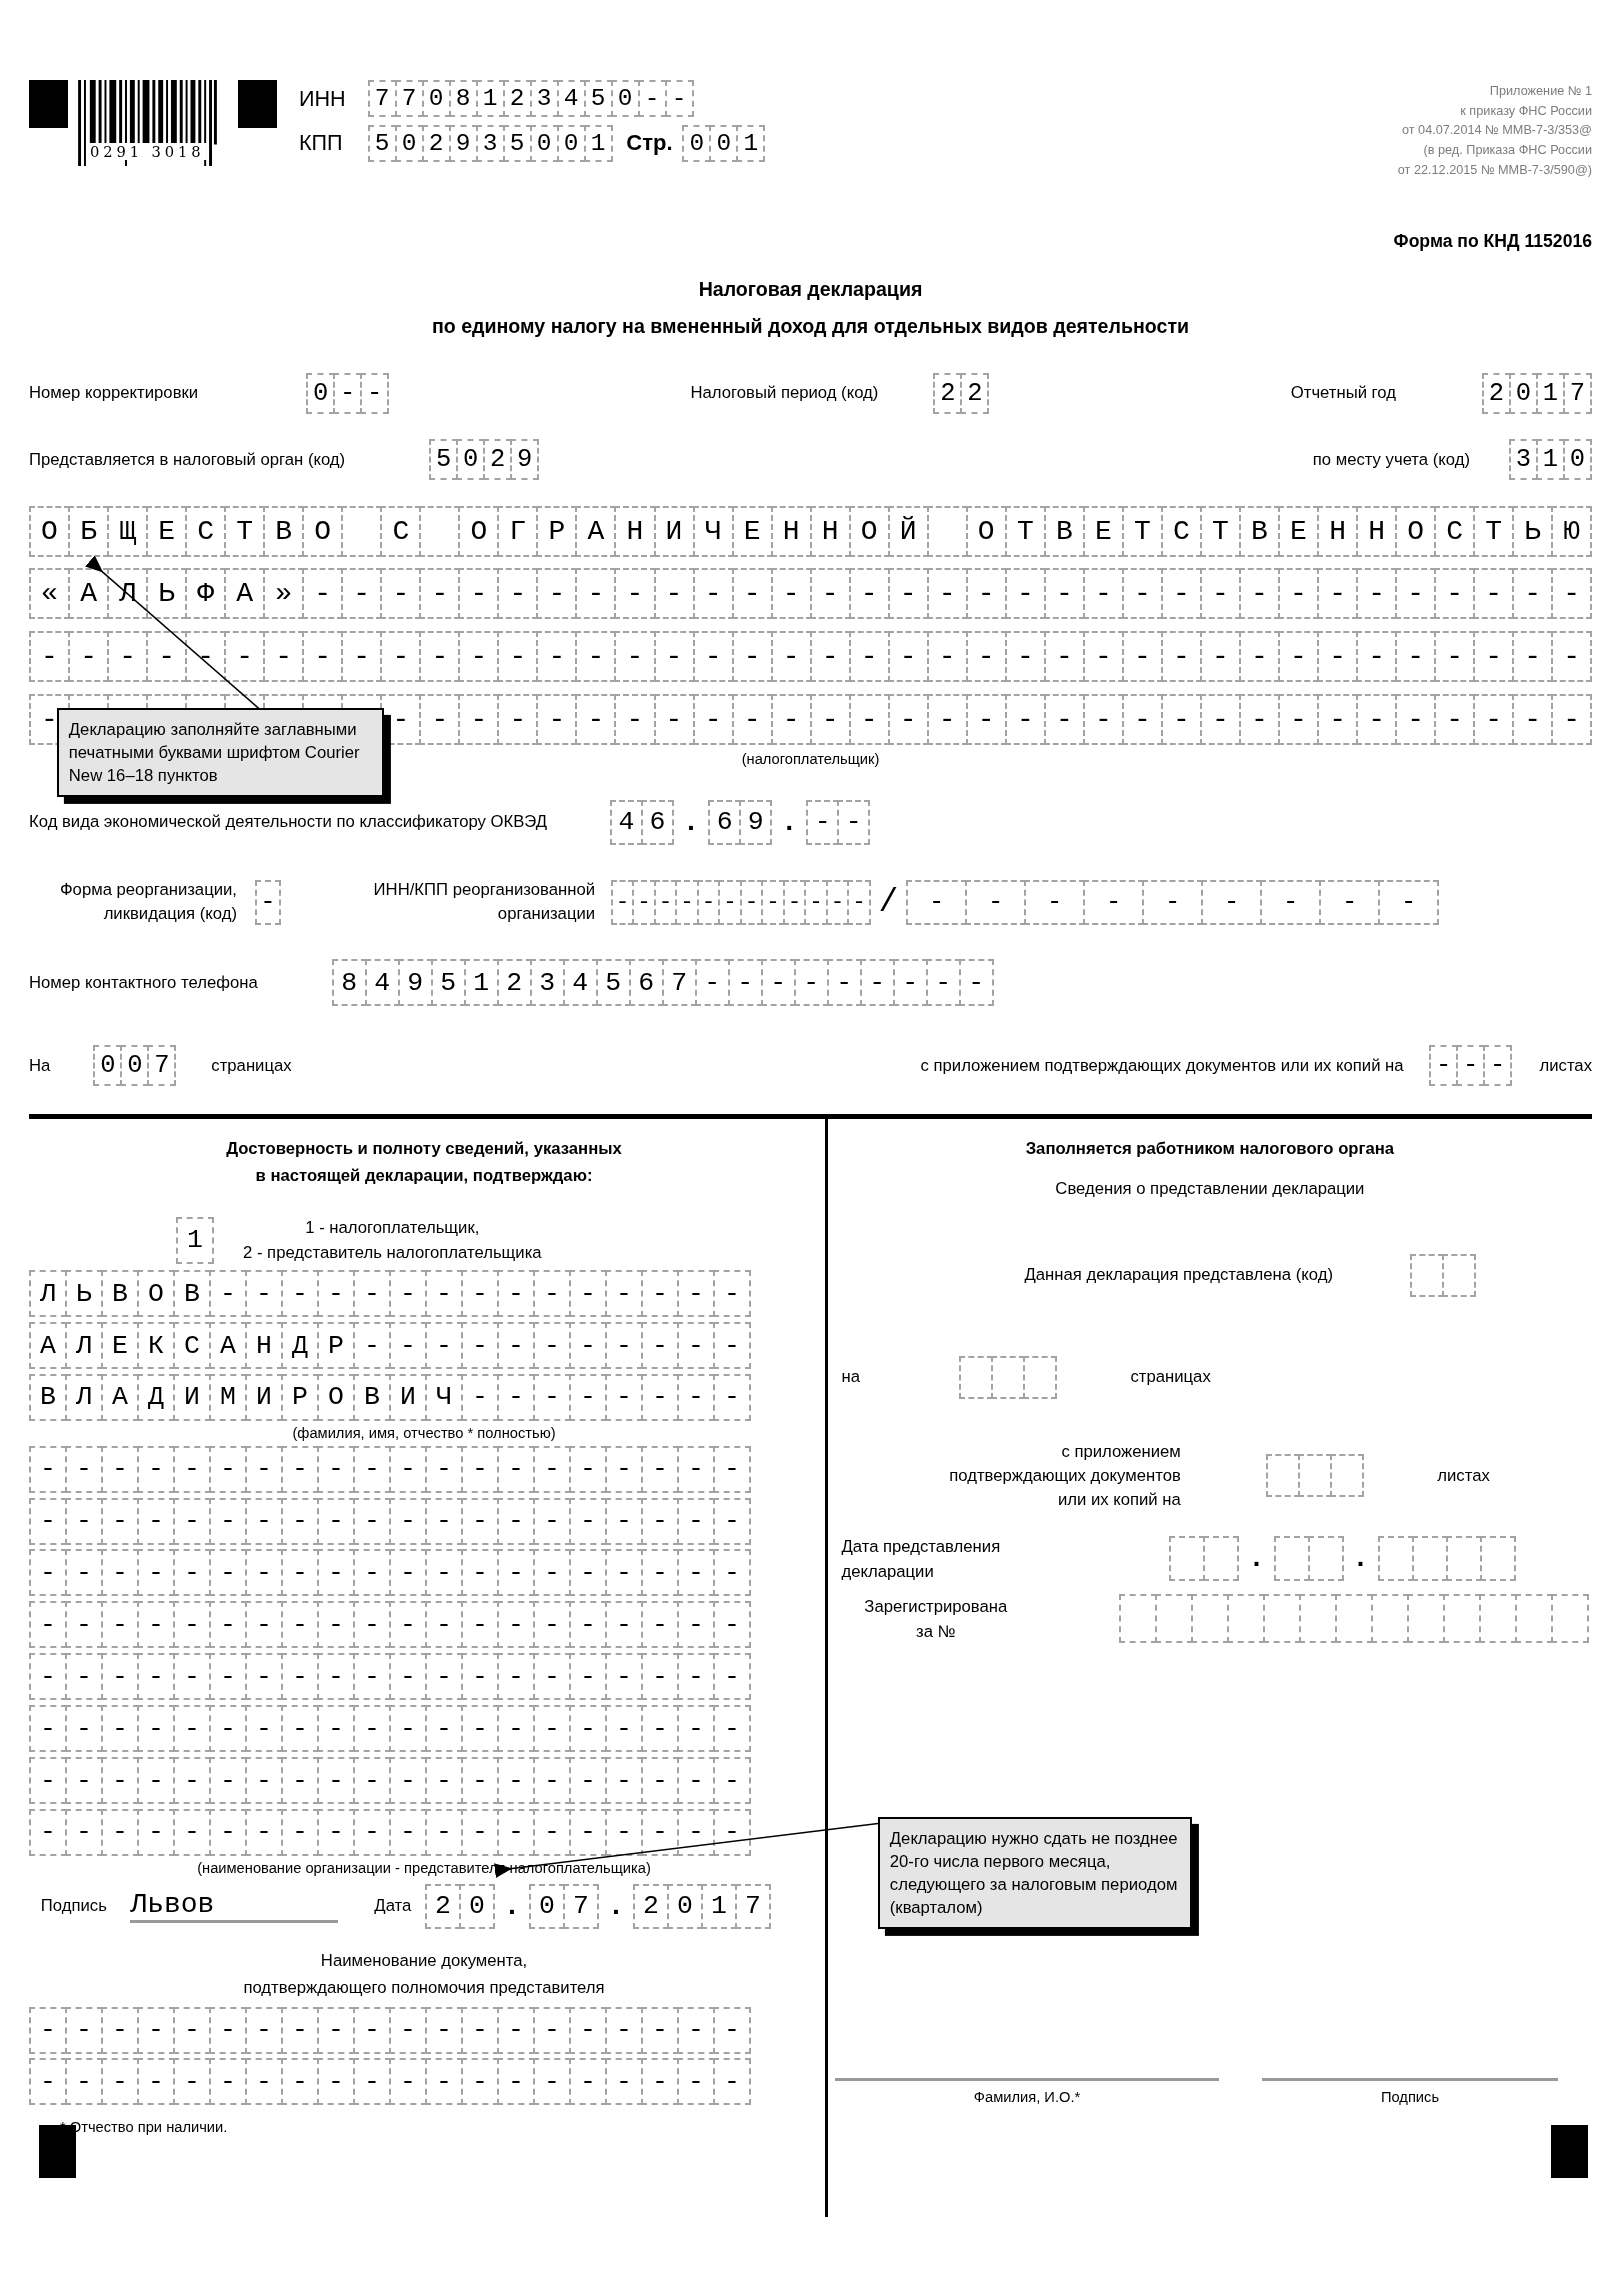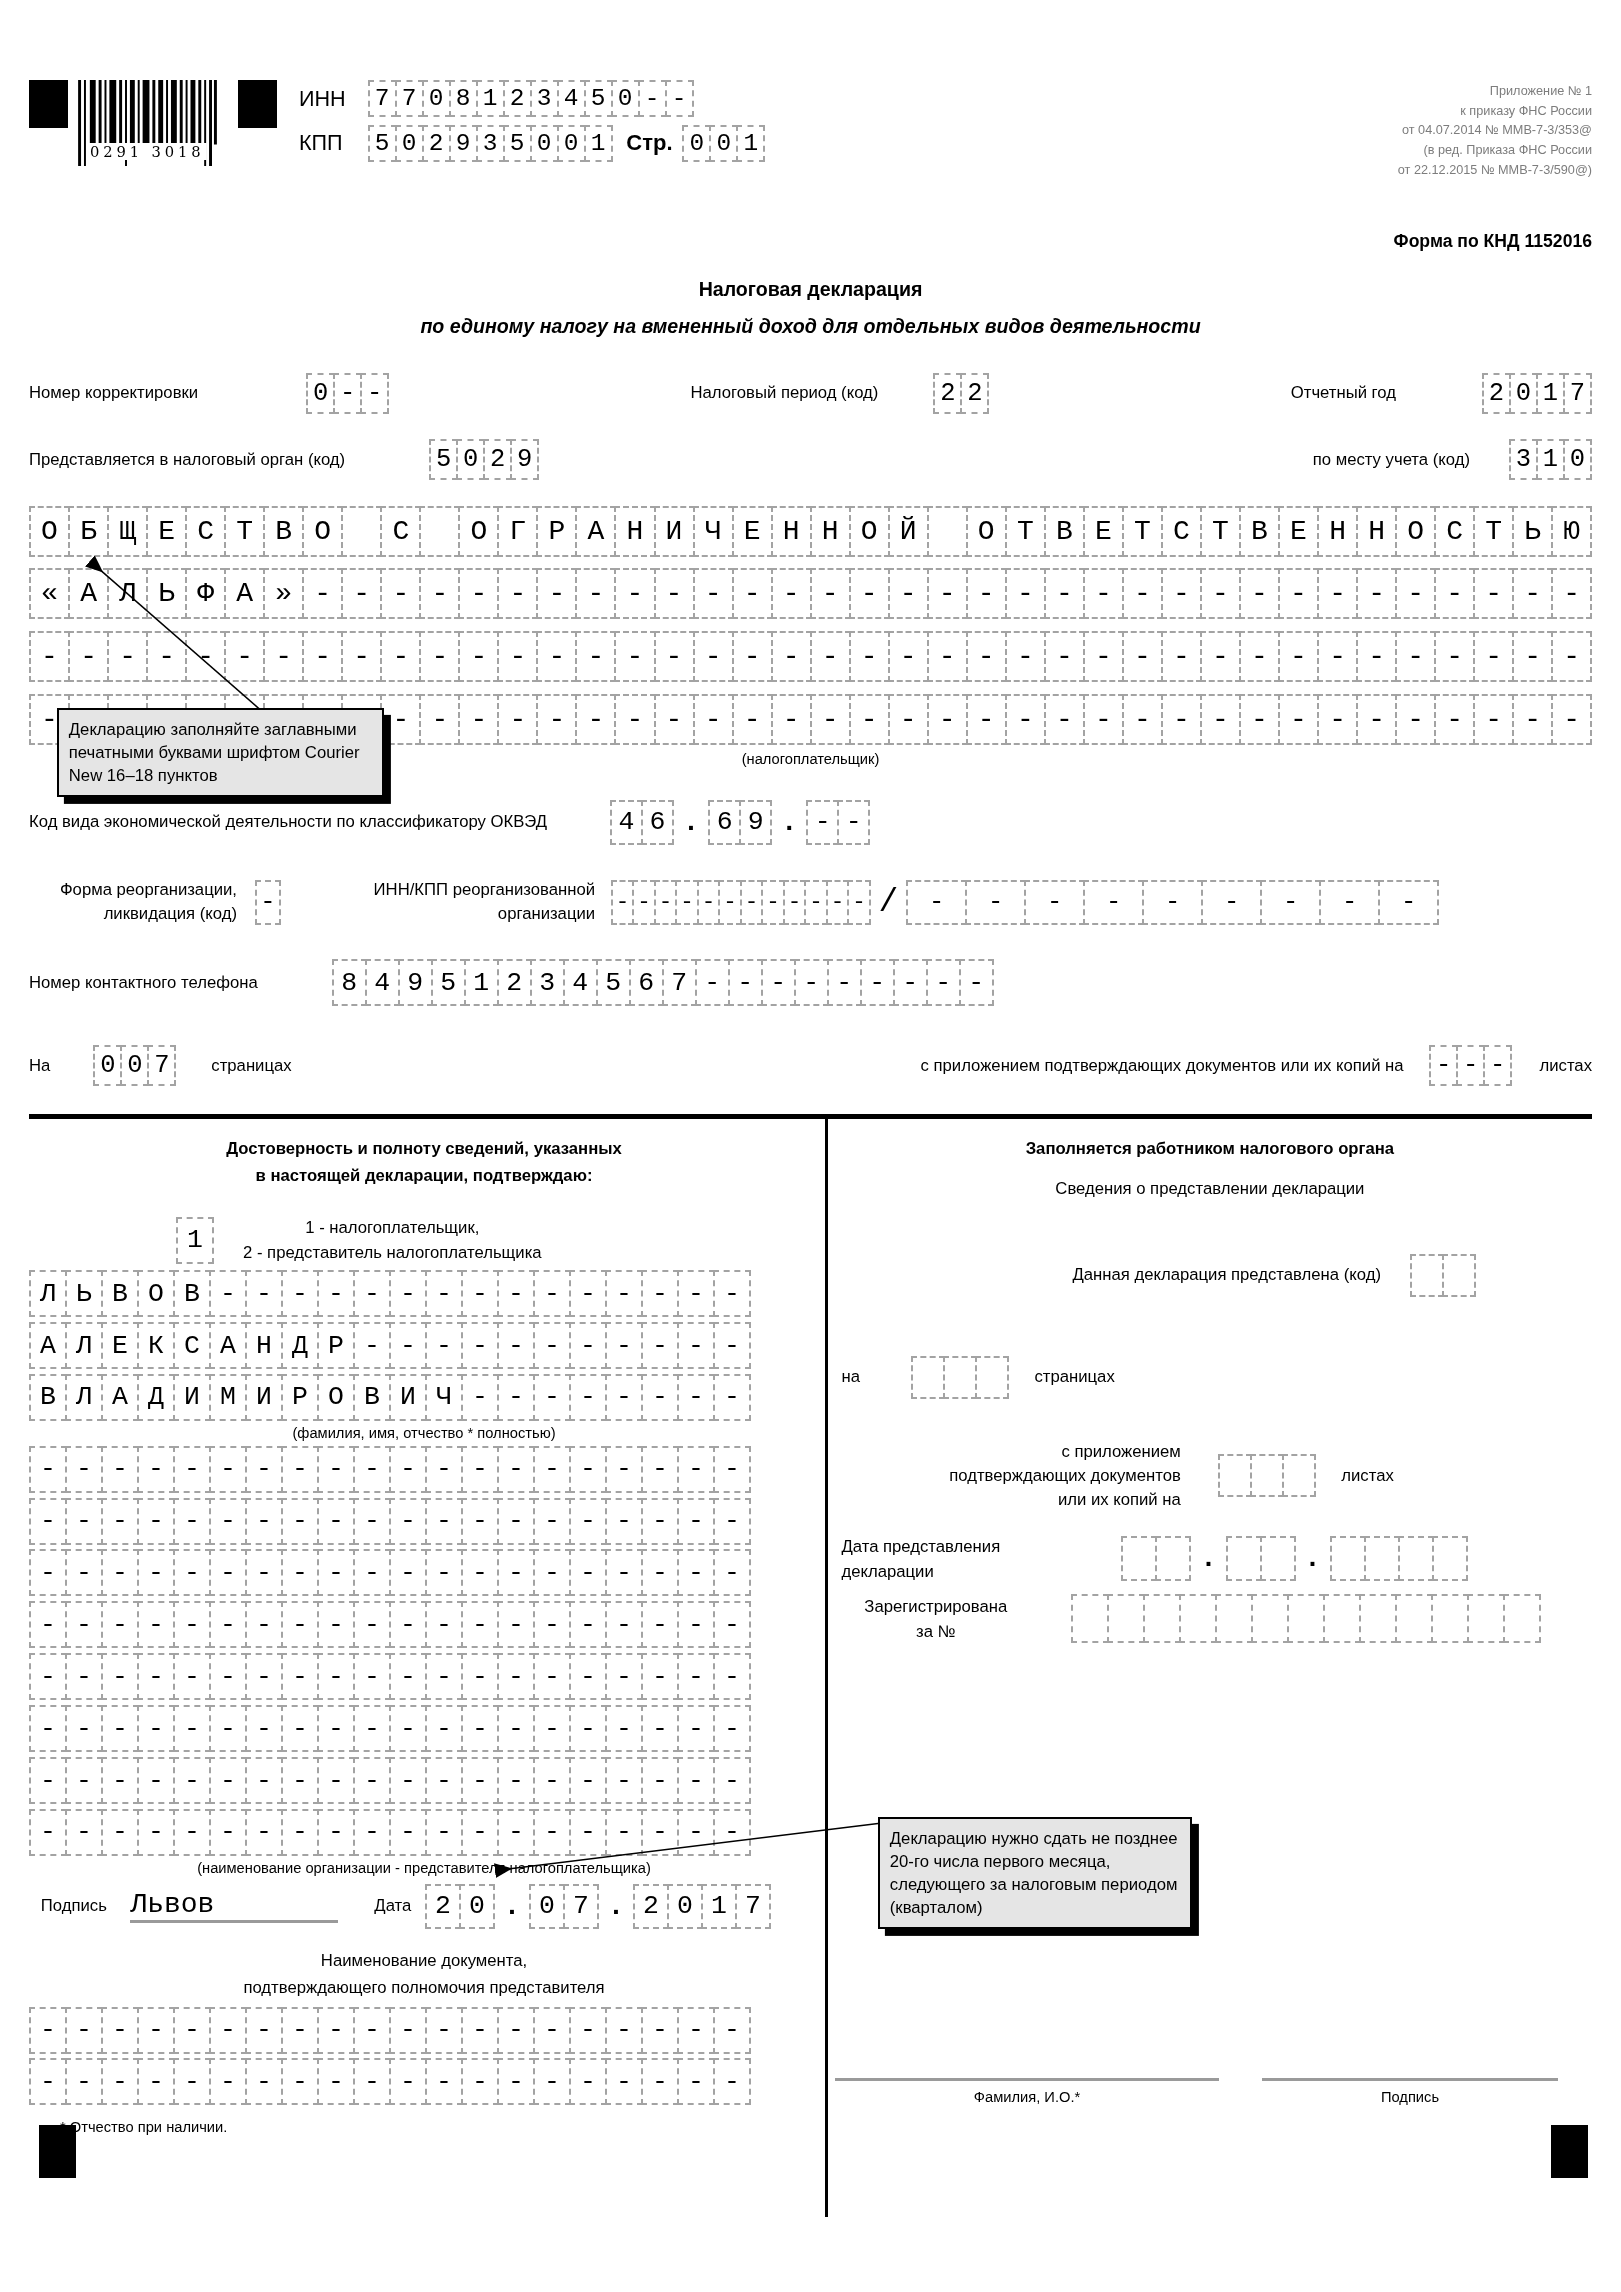--- a/index.html
+++ b/index.html
@@ -38,21 +38,21 @@
        letter-spacing:3.9px; white-space:nowrap; }
   .hdr-mid { margin-left:21.6px; }
   .hdr-row { display:flex; align-items:center; }
   .hdr-row + .hdr-row { margin-top:7.8px; }
   .hdr-label { font-size:21.6px; margin-right:13.7px; width:55px; }
   .str-label { font-size:22px; margin:0 9.8px 0 13.7px; font-weight:bold; }
   .hdr-right { margin-left:auto; text-align:right; font-size:12.7px; color:#7d7d7d; line-height:1.55; padding-top:2px; }
   .knd { text-align:right; font-weight:bold; font-size:17.6px; margin-top:51px; }
 
   .title { text-align:center; font-weight:bold; font-size:19.6px; margin-top:25.5px; }
-  .title .t2 { margin-top:13.7px;font-style:italic; }
+  .title .t2 { margin-top:13.7px; }
 
   
   .frow { display:flex; align-items:center; }
   .lbl { font-size:16.7px; }
   .row-corr { margin-top:35px; justify-content:space-between; }
   .grp { display:flex; align-items:center; }
   .row-auth { margin-top:25.5px; }
   .orgblock { margin-top:25.5px; }
   .orgblock .cellrow { margin-top:11.8px; }
   .caption { text-align:center; font-size:14.7px; }
@@ -72,21 +72,21 @@
   .center { text-align:center; }
   .signer { display:flex; margin-top:25.5px; margin-left:147px; align-items:center; }
   .signer-opts { margin-left:29px; font-size:16.7px; line-height:1.5;text-align:center; }
   .fio-rows .cellrow { margin-top:4.9px; }
   .dashblock .cellrow { margin-top:4.9px; }
   .sign-row { display:flex; align-items:center; margin-top:7.8px; }
   .sig-line { width:208px; border-bottom:3.9px solid #9a9a9a; text-align:left;
               font-family:"Liberation Mono",monospace; font-size:28px; margin-left:23.5px; padding-bottom:0px;}
   .footnote { font-size:14.7px; margin:13.7px 0 0 31px; }
 
-  .r-row { display:flex; align-items:center; }
+  .r-row { display:flex; align-items:center;gap:48px; }
   .r-sub { margin-top:15.7px; font-size:16.7px; }
   .r-submitted { margin-top:55px; justify-content:flex-end; padding-right:116px; }
   .r-na { margin-top:59px; }
   .r-attach { margin-top:41px; }
   .r-date { margin-top:21.6px; }
   .r-reg { margin-top:9.8px; }
 
   .grayline { border-top:3.9px solid #9a9a9a; text-align:center; font-size:14.7px; padding-top:7.8px; position:absolute; }
 
   

